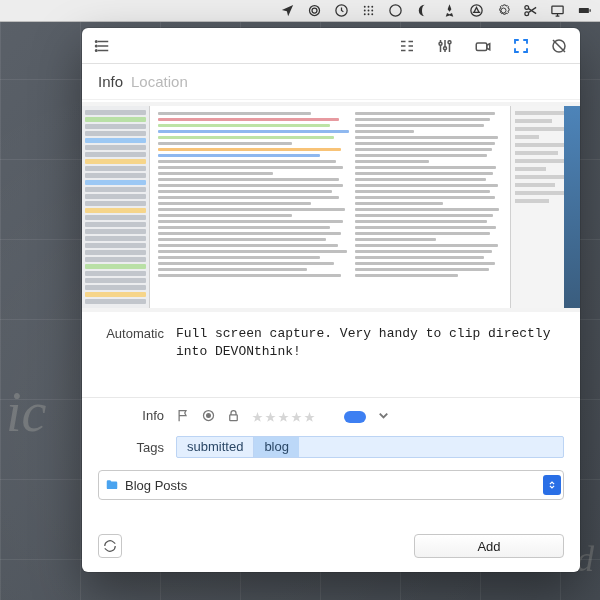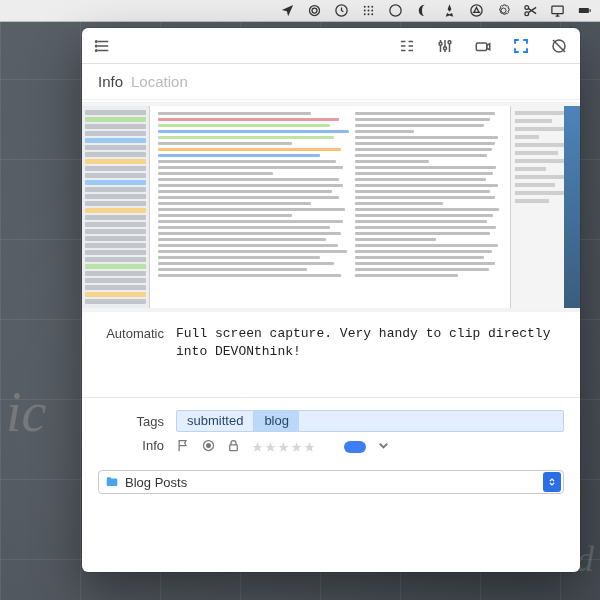--- a/index.html
+++ b/index.html
@@ -105,21 +105,21 @@
   .stars svg{width:13px;height:13px;color:#d6d6d6;}
   .pill {
     width:22px; height:12px; border-radius:6px; background:#3d7ff2;
   }
   .chev { color:#555; }
   .tagbox { background:#e3effe; border:1px solid #bcd4f4; border-radius:2px; display:flex; height:22px; overflow:hidden;}
   .tag { padding: 2px 10px; font-size:13px; color:#2a4766; }
   .tag + .tag { border-left:1px solid #bcd4f4; background:#bcd8f8; }
 
   .loc {
-    border:1px solid #c9c9c9; border-radius:4px; height:24px;
+    border:1px solid #c9c9c9; border-radius:4px; height:30px;
     display:flex; align-items:center; padding:0 2px 0 6px; gap:6px;
     background:#fff; position:relative;
   }
   .loc .cap { width:18px; height:20px; border-radius:3px; background:#2a6fe6;
     display:flex;align-items:center;justify-content:center; margin-left:auto;}
   .loc .cap svg{width:10px;height:10px;color:#fff;}
   .loc .fico{width:14px;height:14px;}
 
   .footer { margin-top:auto; display:flex; align-items:center; gap:10px; padding-top:20px;}
   .footer .syncbtn {
@@ -383,30 +383,20 @@
   <div class="form">
     <div class="frow comments">
       <div class="flabel">Automatic</div>
       <div class="fval">
         <textarea style="">Full screen capture. Very handy to clip directly into DEVONthink!</textarea>
       </div>
     </div>
 
     <div class="sep"></div>
 
-    <div class="frow" style="margin-top:6px">
-      <div class="flabel">Tags</div>
-      <div class="fval">
-        <div class="tagbox">
-          <span class="tag">submitted</span>
-          <span class="tag">blog</span>
-        </div>
-      </div>
-    </div>
-
     <div class="frow">
       <div class="flabel">Info</div>
       <div class="fval info-line">
         <span><svg viewBox="0 0 24 24" fill="none" stroke="currentColor" stroke-width="2">
               <path d="M5 3v18M5 4h11l-2 4 2 4H5"></path>
             </svg></span>
         <span><svg viewBox="0 0 24 24" fill="none" stroke="currentColor" stroke-width="2">
               <circle cx="12" cy="12" r="8"></circle>
               <circle cx="12" cy="12" r="3" fill="currentColor"></circle>
             </svg></span>
@@ -432,31 +422,49 @@
             </svg>
         </span>
         <span style="width:8px"></span>
         <span class="pill"></span>
         <span class="chev"><svg width="10" height="10" viewBox="0 0 24 24" fill="none" stroke="currentColor" stroke-width="3">
               <path d="M6 9l6 6 6-6"></path>
             </svg></span>
       </div>
     </div>
 
+    <div class="frow" style="margin-top:6px">
+      <div class="flabel">Tags</div>
+      <div class="fval">
+        <div class="tagbox">
+          <span class="tag">submitted</span>
+          <span class="tag">blog</span>
+        </div>
+      </div>
+    </div>
+
     <div class="frow" style="margin-top:10px">
       <div class="fval">
         <div class="loc">
           <svg class="fico" viewBox="0 0 24 24" fill="#4aa3ef">
               <path d="M3 6a2 2 0 012-2h4l2 2h8a2 2 0 012 2v9a2 2 0 01-2 2H5a2 2 0 01-2-2V6z"></path>
             </svg>
           <span>Blog Posts</span>
           <span class="cap">
               <svg viewBox="0 0 24 24" fill="none" stroke="currentColor" stroke-width="3">
                 <path d="M7 10l5-5 5 5M7 14l5 5 5-5"></path>
               </svg>
             </span>
         </div>
       </div>
     </div>
 
+    <div class="footer">
+      <span class="syncbtn">
+          <svg viewBox="0 0 24 24" fill="none" stroke="currentColor" stroke-width="2">
+            <path d="M3 12a9 9 0 0115-6.7L21 8M21 12a9 9 0 01-15 6.7L3 16"></path>
+          </svg>
+        </span>
+      <button class="addbtn">Add</button>
+    </div>
   </div>
 
 </div>
 
 </body></html>

